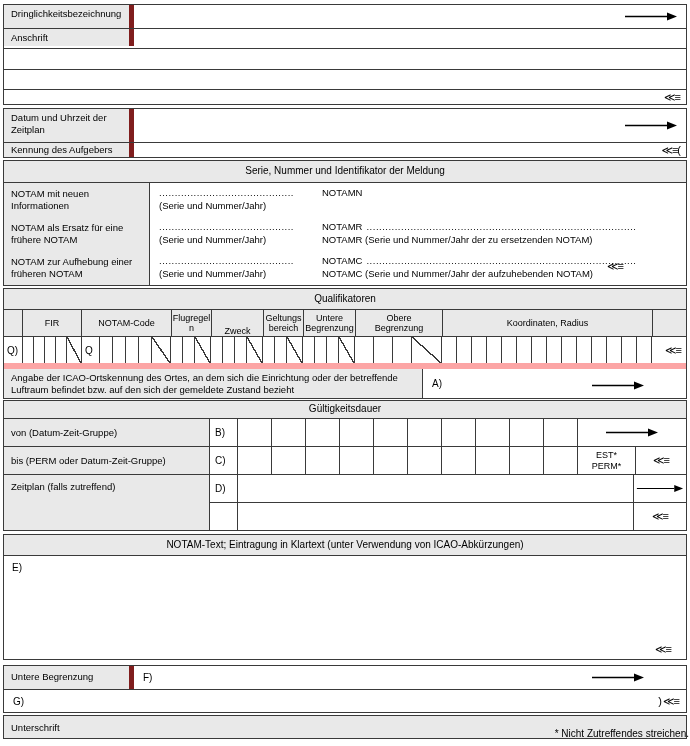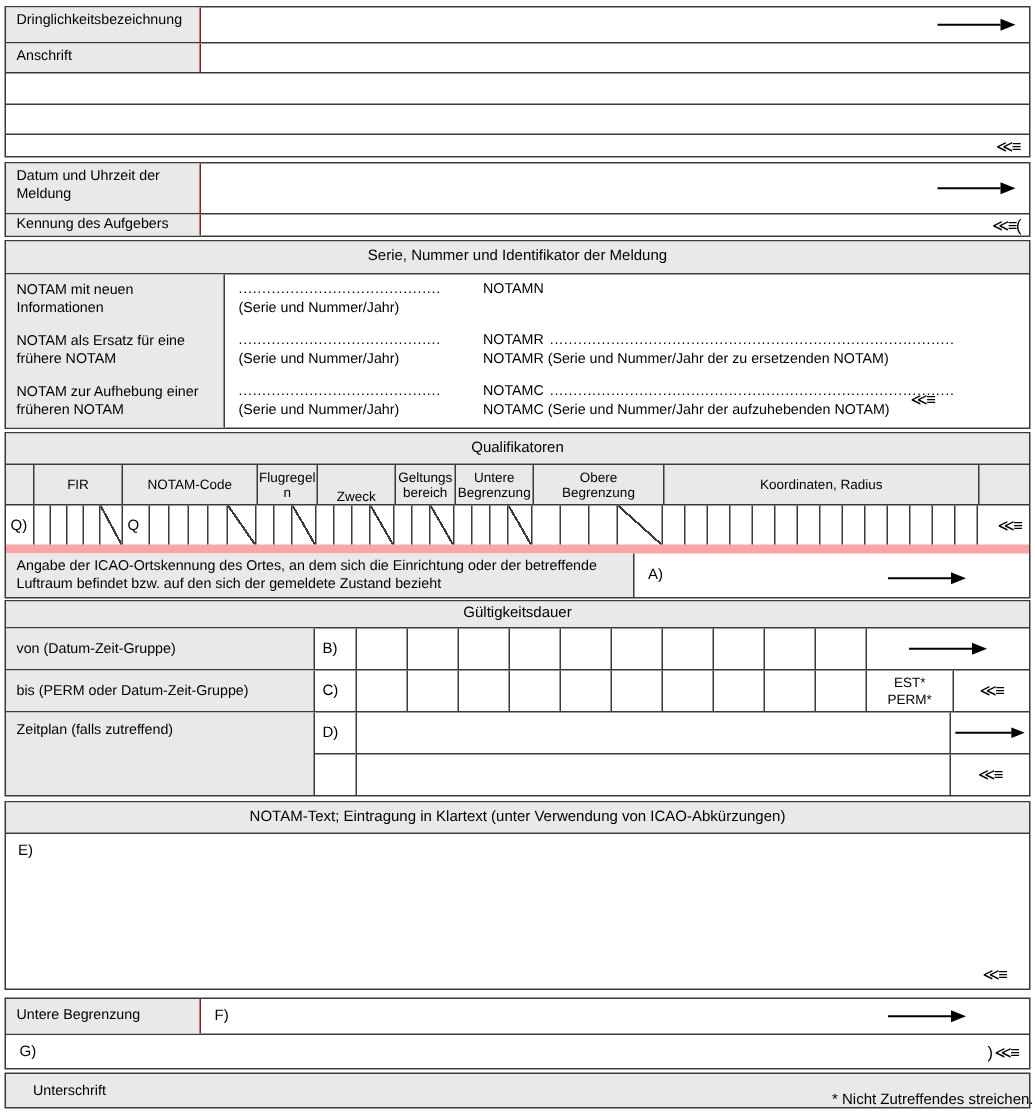--- a/index.html
+++ b/index.html
@@ -1,21 +1,21 @@
 <!DOCTYPE html>
 <html><head>
 <meta charset="utf-8">
 <style>
   html,body{margin:0;padding:0;background:#fff;}
   body{width:690px;height:746px;position:relative;font-family:"Liberation Sans",sans-serif;color:#000;}
   .form{position:absolute;left:3px;top:4px;width:684px;}
   .sec{border:1px solid #3a3a3a;box-sizing:border-box;background:#fff;}
   .row{display:flex;box-sizing:border-box;align-items:stretch;}
   .row + .row{border-top:1px solid #3a3a3a;}
-  .lab{background:#e9e9e9;border-right:1px solid #7f1d1d;box-sizing:border-box;
+  .lab{background:#e9e9e9;border-right:5px solid #7f1d1d;box-sizing:border-box;
        font-size:9.5px;padding:3px 4px 2px 7px;line-height:1.25;}
   .w130{width:130px;flex:none;}
   .fld{flex:1;position:relative;display:flex;align-items:center;box-sizing:border-box;}
   .tit{background:#e9e9e9;text-align:center;font-size:10px;padding:4px 0 3px 0;box-sizing:border-box;}
   .end{font-size:11px;letter-spacing:-1px;white-space:nowrap;}
   .arr{display:block;}
   .right{margin-left:auto;}
   
   .nbox{display:flex;height:103px;box-sizing:border-box;border-top:1px solid #3a3a3a;position:relative;}
   .nlab{width:146px;flex:none;background:#e9e9e9;border-right:1px solid #3a3a3a;box-sizing:border-box;
@@ -62,24 +62,24 @@
   .scell-main{flex:1;border-right:1px solid #3a3a3a;box-sizing:border-box;}
   .scell-end{width:52px;flex:none;display:flex;align-items:center;justify-content:center;}
   .sletter{width:28px;flex:none;border-right:1px solid #3a3a3a;box-sizing:border-box;display:flex;flex-direction:column;}
   .sletter div{height:28px;box-sizing:border-box;font-size:10px;display:flex;align-items:center;padding-left:5px;}
   .sletter div + div{border-top:1px solid #3a3a3a;}
   
   .earea{height:104px;position:relative;border-top:1px solid #3a3a3a;box-sizing:border-box;}
   .eitem{position:absolute;left:8px;top:6px;font-size:10px;}
   .eend{position:absolute;right:15px;bottom:3px;}
   .fitem{font-size:10px;padding-left:9px;}
-  .sig{height:22px;display:flex;align-items:center;padding-left:18px;font-size:9.5px;background:#e9e9e9;box-sizing:border-box;text-align:right;}
+  .sig{height:22px;display:flex;align-items:center;padding-left:7px;font-size:9.5px;background:#e9e9e9;box-sizing:border-box;text-align:right;}
   .foot{position:absolute;right:1px;top:728px;font-size:10px;}
   .mt3{margin-top:3px;}.mt2{margin-top:2px;}.mt1{margin-top:1px;}.mt5{margin-top:5px;}
-  .h23{height:23px;}.h21{height:21px;}.h20{height:20px;}.h15{height:15px;}.h33{height:33px;}.h17{height:17px;}
+  .h23{height:23px;}.h21{height:21px;}.h20{height:20px;flex-direction:column;}.h15{height:15px;}.h33{height:33px;}.h17{height:17px;}
   .pr6{padding-right:6px;justify-content:flex-end;}
 </style>
 </head>
 <body>
 
 <div class="form">
 
   <div class="sec">
     <div class="row h23">
       <div class="lab w130">Dringlichkeitsbezeichnung</div>
@@ -104,21 +104,21 @@
       </div>
     <div class="row h15">
       <div class="fld pr6">
         <span class="end">≪≡</span>
       </div>
     </div>
   </div>
 
   <div class="sec mt3">
     <div class="row h33">
-      <div class="lab w130">Datum und Uhrzeit der Meldung</div>
+      <div class="lab w130">Datum und Uhrzeit der Zeitplan</div>
       <div class="fld">
         <span class="right" style="padding-right:8px;">
           <svg class="arr" width="54" height="9" viewBox="0 0 54 9">
               <path d="M1 4.5 H43" stroke="#000" stroke-width="1.4"></path>
               <path d="M43 0.5 L53 4.5 L43 8.5 Z" fill="#000"></path>
             </svg>
         </span>
       </div>
     </div>
     <div class="row h15">

